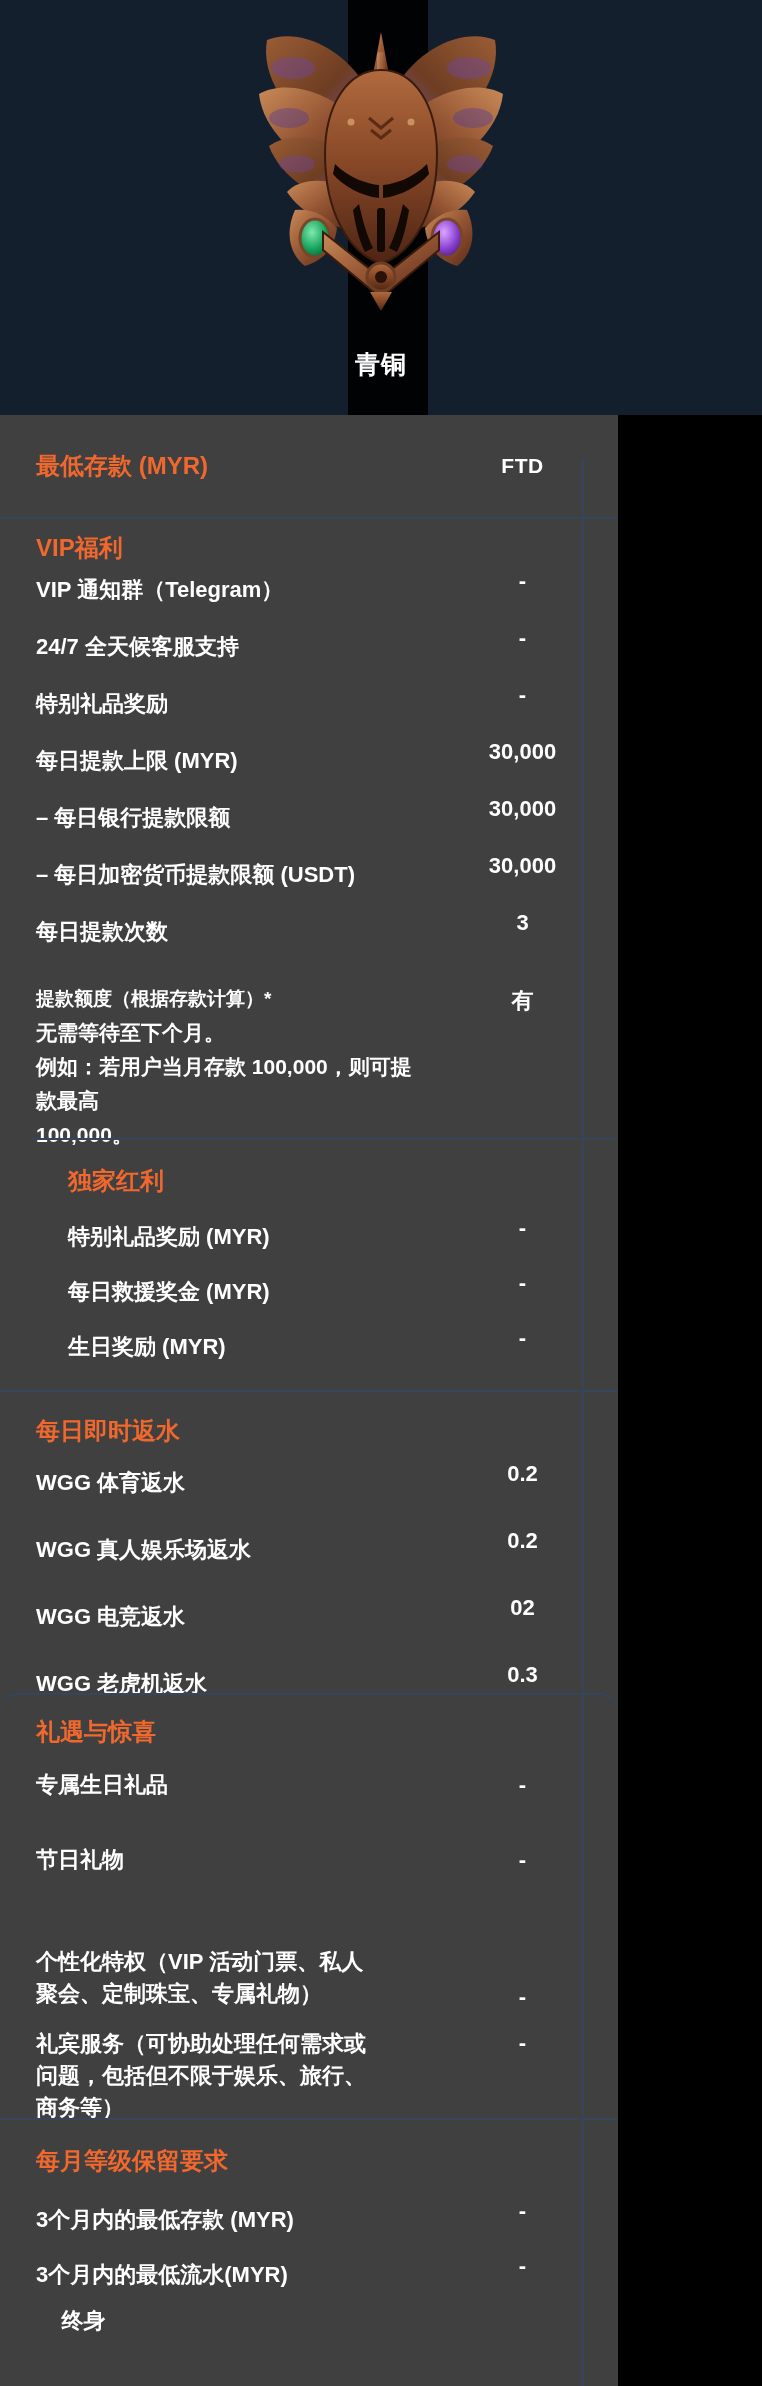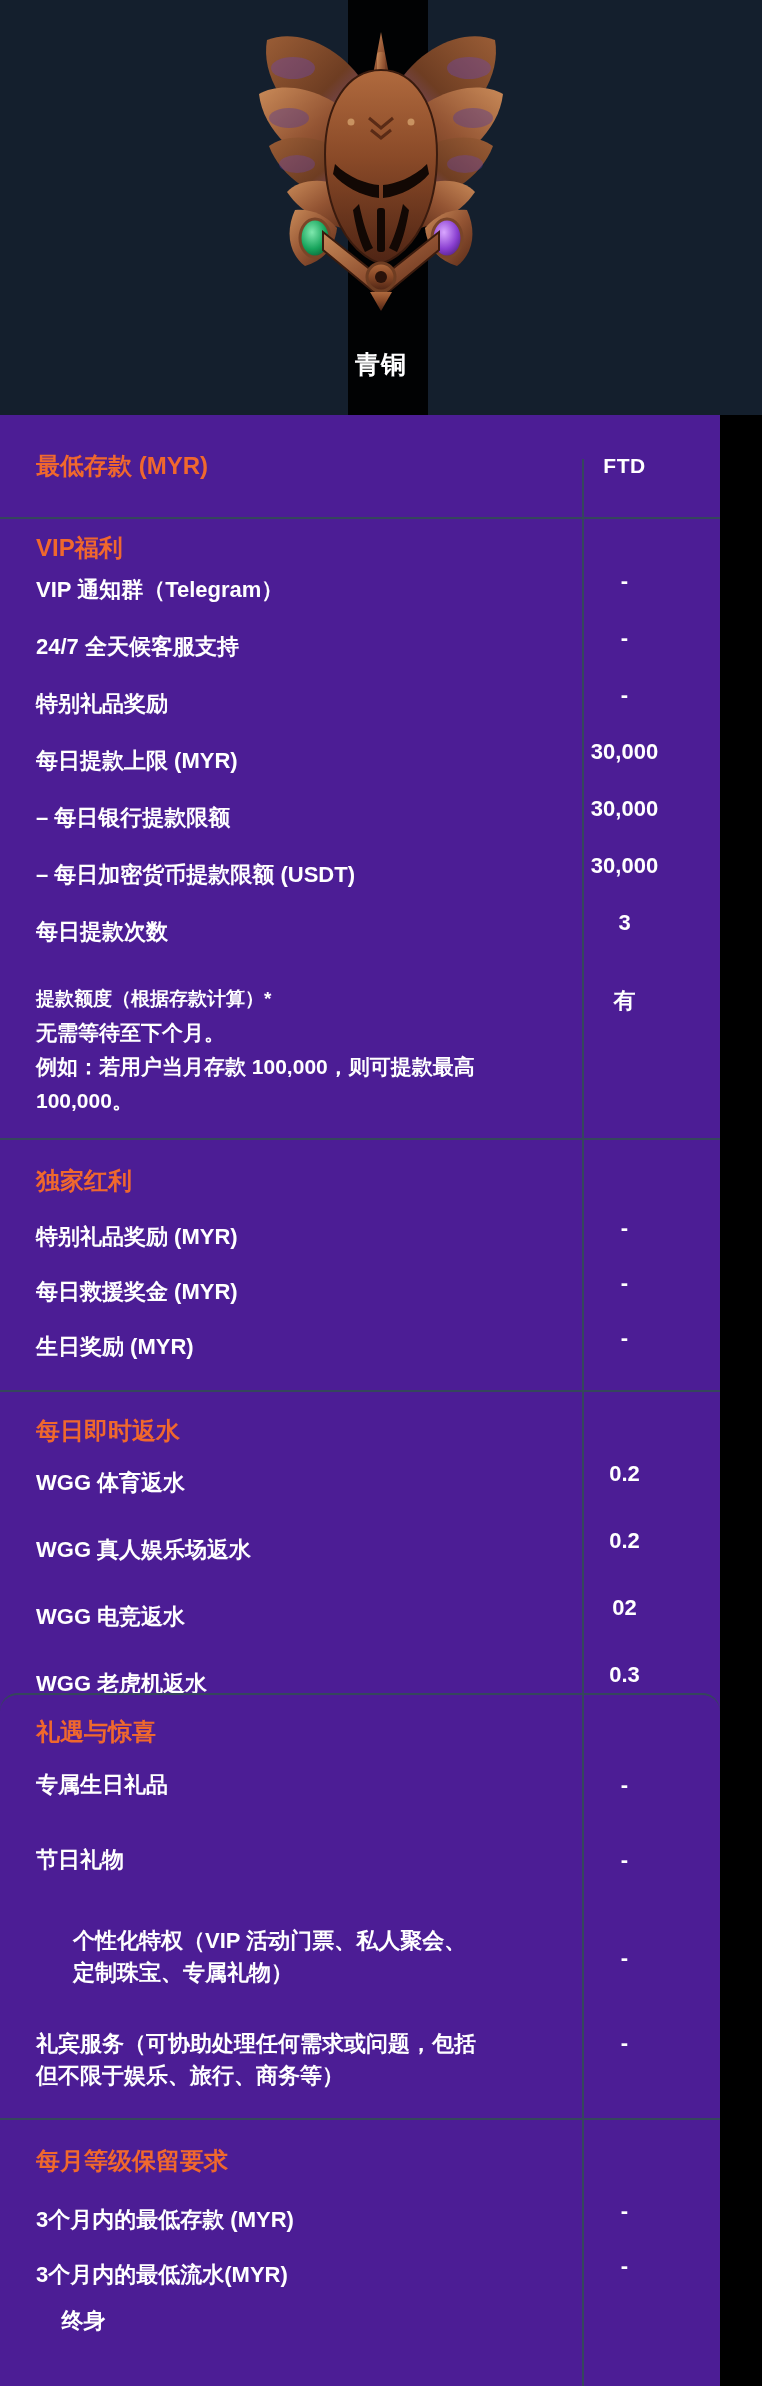--- a/index.html
+++ b/index.html
@@ -17,28 +17,28 @@
   }
 
   
   .tier-header{position:relative;width:762px;height:415px;background:var(--header-bg);overflow:hidden;}
   .tier-stripe{position:absolute;left:348px;top:0;width:80px;height:100%;background:#010203;}
   .badge{position:absolute;top:26px;left:50%;transform:translateX(-50%);}
   .tier-label{position:absolute;top:324px;left:0;right:0;text-align:center;
     font-size:25px;font-weight:700;color:#fff;letter-spacing:1px;margin-top:24px;}
 
   
-  .tier-table{position:relative;width:720px;height:1971px;background:#4c1d95;}
+  .tier-table{position:relative;width:618px;height:1971px;background:#404040;}
   .vline{position:absolute;left:582px;top:44px;bottom:0;width:2px;background:var(--line);}
 
   .section{position:relative;}
   .bordered{border-top:2px solid var(--line);}
   .sec-top{height:102px;display:flex;align-items:center;}
   .sec-b{height:621px;}
-  .sec-c{height:252px;}
+  .sec-c{height:252px;margin-left:32px;}
   .sec-d{height:303px;}
   .sec-e{height:425px;border-radius:18px;}
   .sec-f{height:268px;}
 
   .section-title{padding:16px 0 0 36px;font-size:24px;font-weight:700;color:var(--accent);line-height:26px;}
   .sec-c .section-title{padding-top:28px;padding-bottom:15px;}
   .sec-d .section-title{padding-top:26px;}
   .sec-e .section-title{padding-top:24px;}
   .sec-f .section-title{padding-top:28px;padding-bottom:18px;}
 
@@ -60,21 +60,21 @@
   .row-fine{display:flex;align-items:flex-start;padding-top:22px;}
   .fine-label{flex:1;min-width:0;padding-left:36px;padding-right:16px;}
   .fine-title{font-size:19px;font-weight:700;line-height:34px;}
   .fine-note{font-size:21px;font-weight:700;line-height:34px;white-space:pre-line;}
   .row-fine .val{transform:none;padding-top:4px;}
 
   
   .sec-e .lbl{padding-right:55px;}
   .row-e1{height:80px;}
   .row-e2{height:70px;}
-  .row-e3{height:115px;align-items:center;padding-top:8px;margin-left:37px;}
+  .row-e3{height:115px;align-items:flex-end;padding-top:8px;}
   .row-e4{height:108px;align-items:flex-start;padding-top:18px;}
   .row-e1 .val,.row-e2 .val{transform:none;}
   .row-e3 .val,.row-e4 .val{transform:none;margin-top:2px;}
   .row-e3 .lbl,.row-e4 .lbl{line-height:32px;}
 </style>
 </head>
 <body>
 
 <div class="tier-header">
   <div class="tier-stripe"></div>

